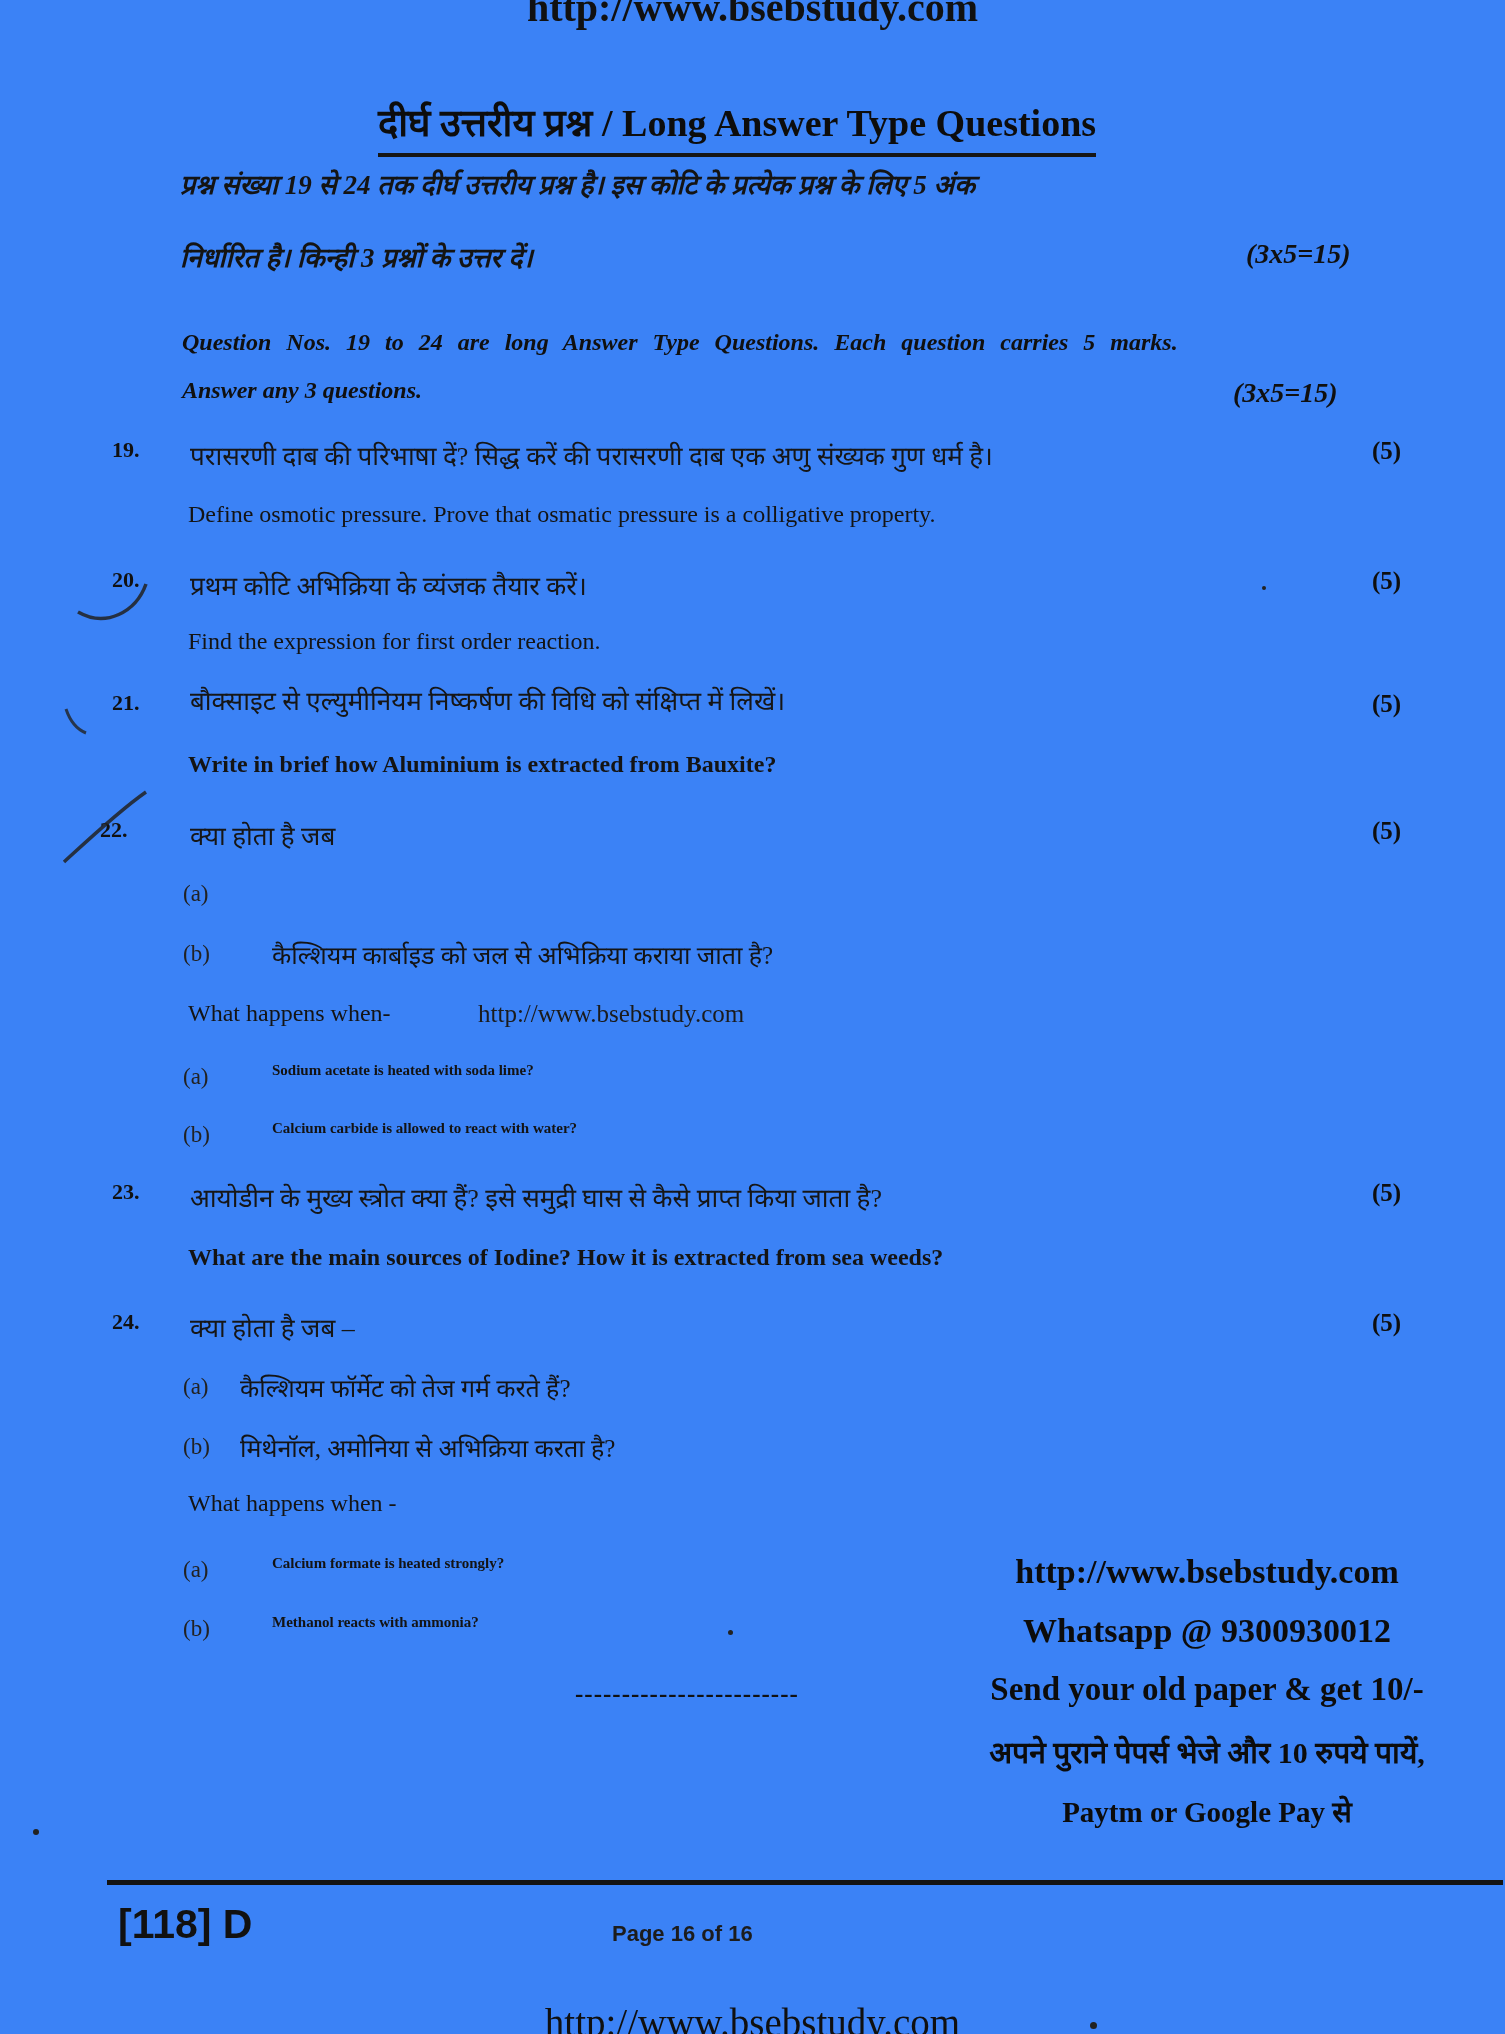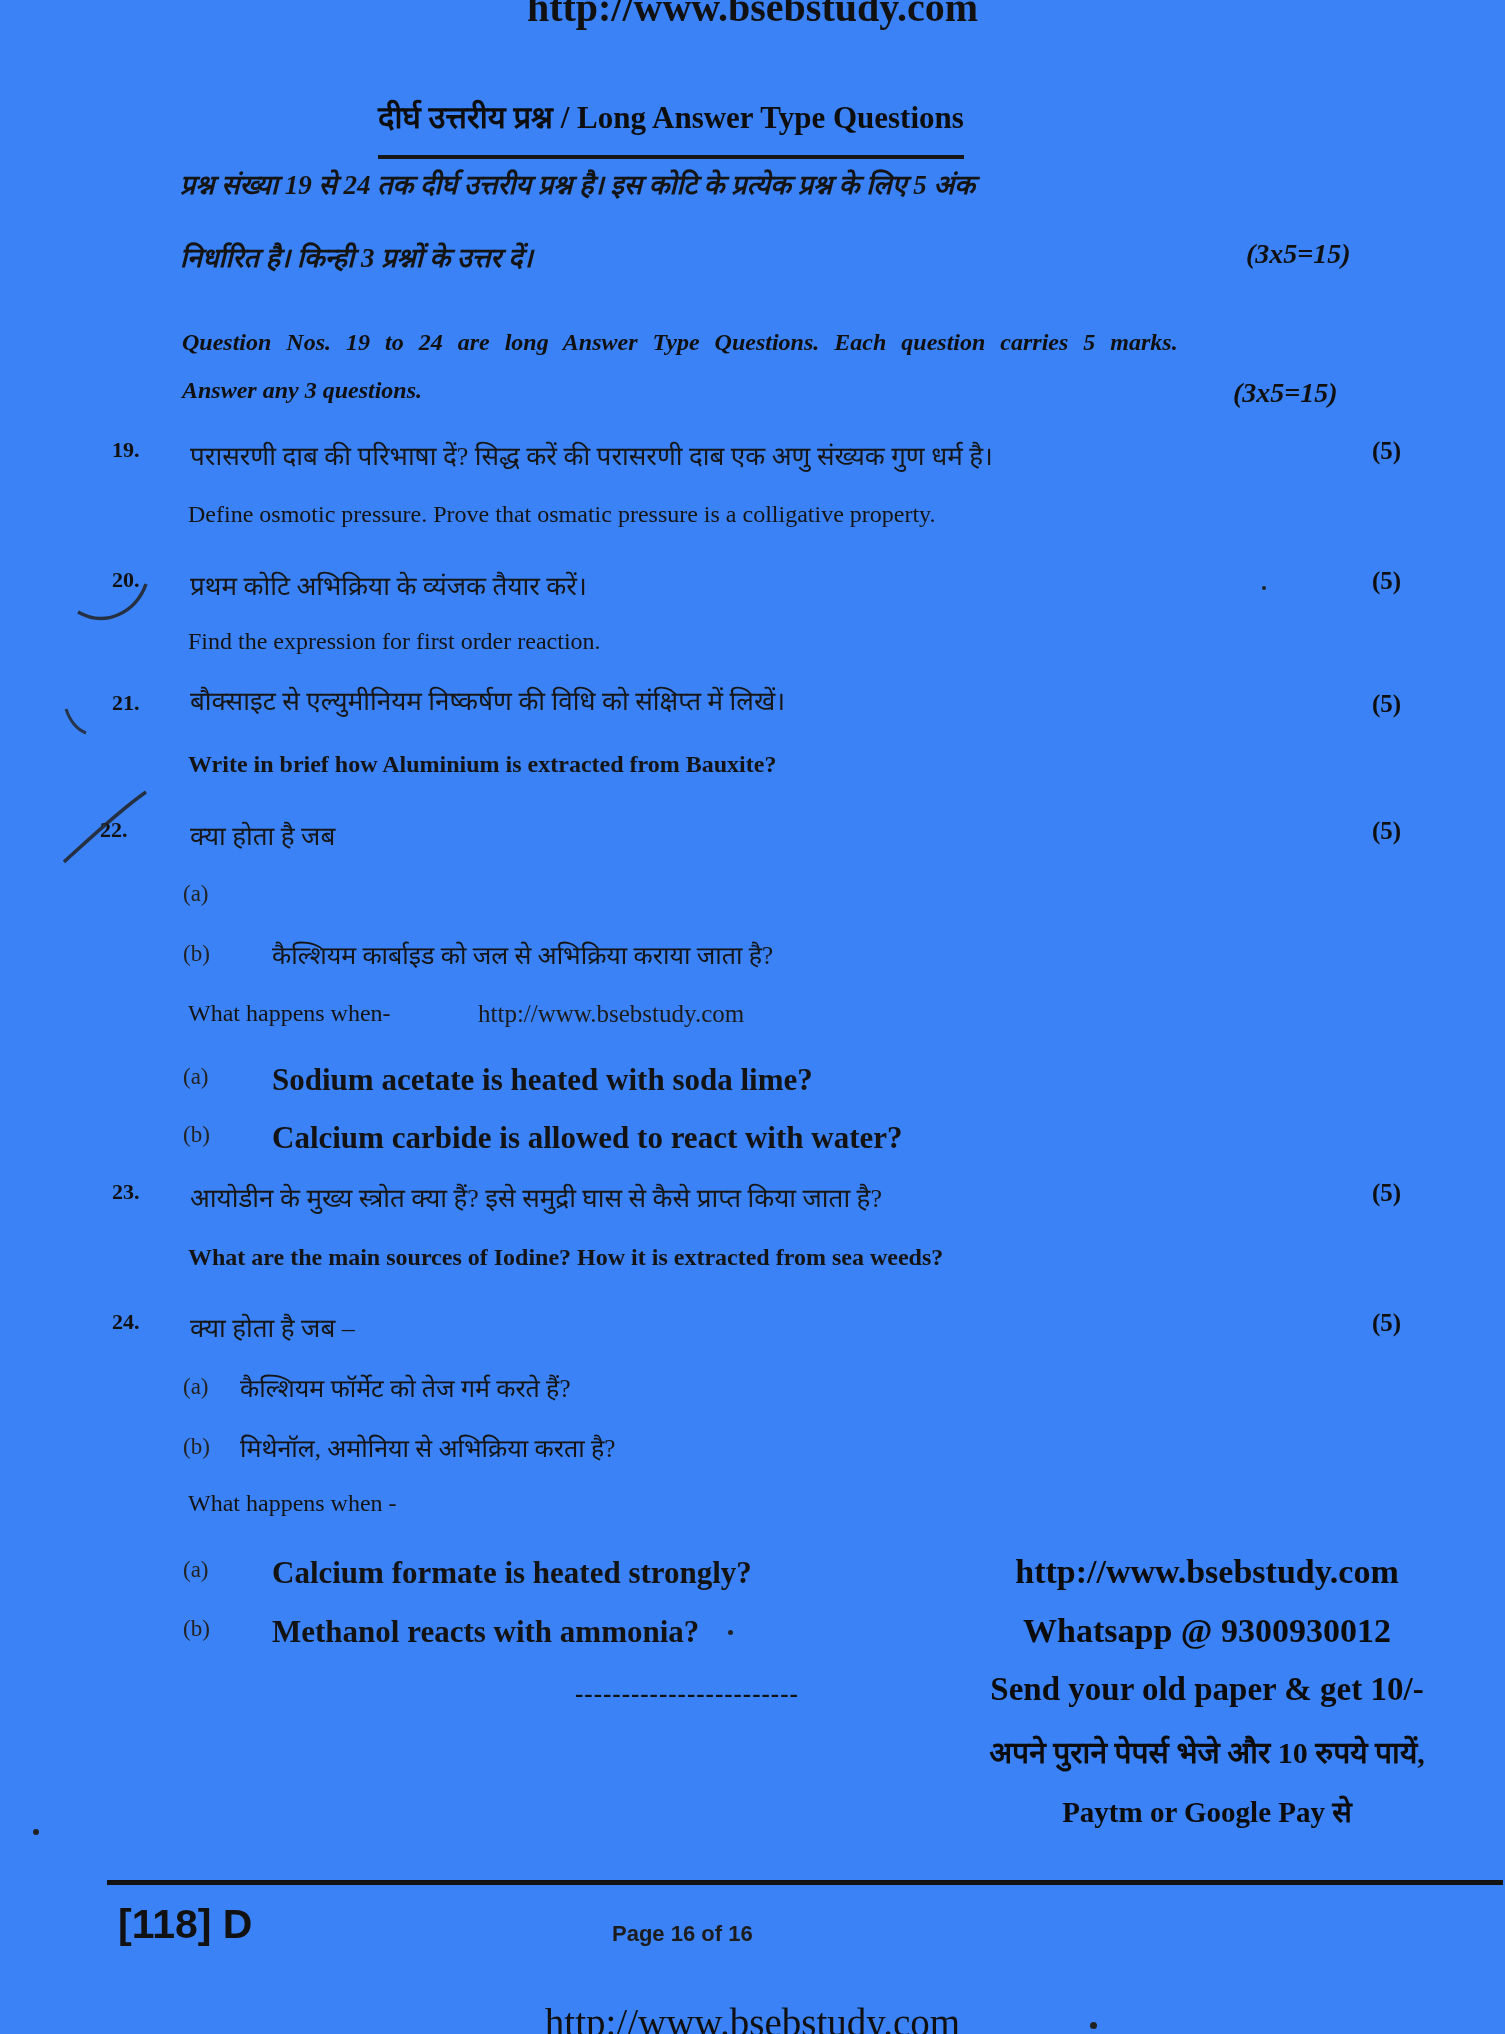--- a/index.html
+++ b/index.html
@@ -13,22 +13,22 @@
   }
   .abs{position:absolute;white-space:nowrap;}
 
   .top-url{
     top:-16px;left:50%;transform:translateX(-50%);
     font-size:40px;font-weight:bold;color:#111;
     font-family:"Liberation Serif",serif;
   }
   .heading{
     top:95px;left:378px;
-    font-size:31px;font-weight:bold;color:#0d0d0d;
-    border-bottom:4px solid #161616;padding-bottom:18px;
+    font-size:38px;font-weight:bold;color:#0d0d0d;
+    border-bottom:4px solid #161616;padding-bottom:6px;
   }
   .hi-instr{
     font-size:27px;font-weight:bold;font-style:italic;color:#141414;
   }
   .en-instr{
     font-size:24px;font-weight:bold;font-style:italic;color:#101010;
     font-family:"Liberation Serif",serif;
   }
   .instr-marks{
     font-size:28px;font-weight:bold;font-style:italic;color:#101010;
@@ -41,21 +41,21 @@
   }
   .qtext-en{
     font-size:24px;color:#141414;font-family:"Liberation Serif",serif;
   }
   .bold-en{font-weight:bold;}
   .marks{
     left:1372px;font-size:25px;font-weight:bold;color:#0f0f0f;
   }
   .item-label{font-size:23px;color:#222;}
   .item-text-hi{font-size:25px;color:#141414;}
-  .item-text-en{font-size:31px;color:#131313;font-family:"Liberation Serif",serif;font-weight:bold;}
+  .item-text-en{font-size:15px;color:#131313;font-family:"Liberation Serif",serif;font-weight:bold;}
   .inline-url{font-size:25px;color:#1b1b1b;}
 
   .promo{
     left:902px;width:610px;text-align:center;
   }
   .promo-line{font-weight:bold;color:#0c0c0c;}
   .dashes{
     left:575px;top:1680px;font-size:25px;font-weight:bold;letter-spacing:1px;color:#111;
   }
   .footer-line{

